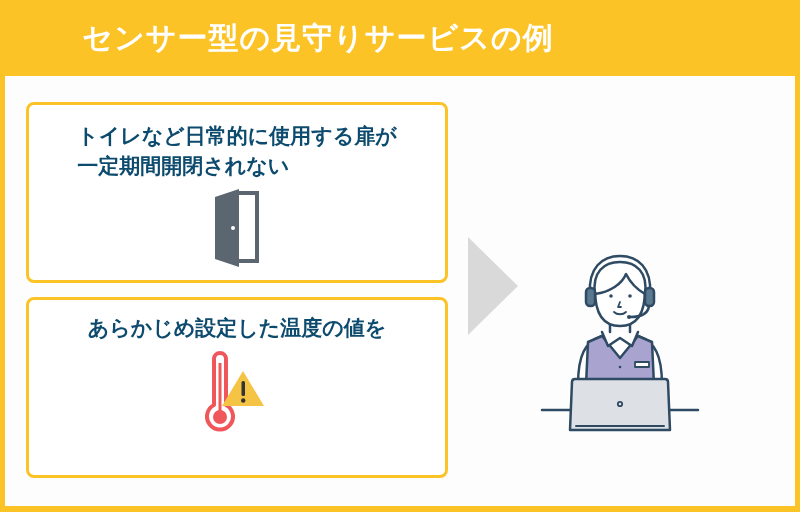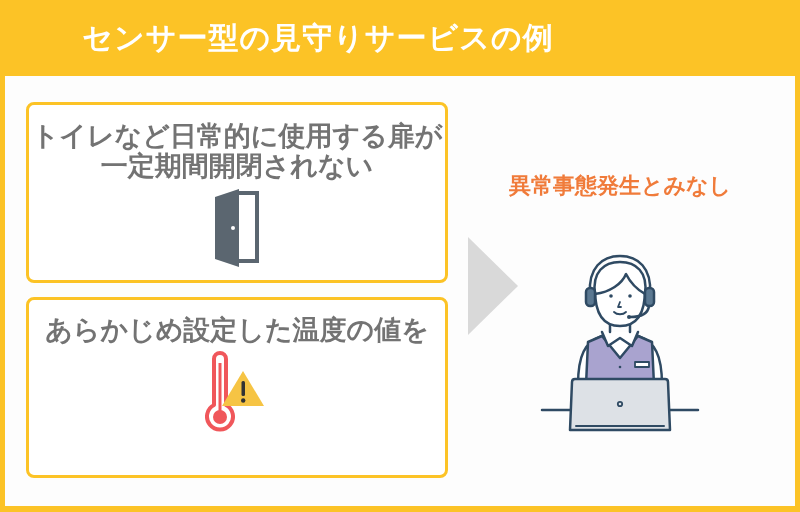--- a/index.html
+++ b/index.html
@@ -19,24 +19,24 @@
   .panel {
     position: absolute; left: 5px; top: 76px; width: 790px; height: 430px;
     background: #fdfdfd;
   }
   .card {
     position: absolute; background: #ffffff;
     border: 3px solid #fcc326; border-radius: 8px;
     display: flex; flex-direction: column; align-items: center;
   }
   .card-1 { left: 26px; top: 102px; width: 422px; height: 181px; }
-  .card-2 { left: 26px; top: 297px; width: 422px; height: 181px; }
+  .card-2 { left: 26px; top: 297px; width: 422px; height: 181px; font-family: Liberation Mono, monospace; }
   .card-text {
-    color: #737373; font-size: 27px; font-weight: bold;
-    text-align: center; line-height: 30px; margin-top: 16px;
+    color: #0c4a6e; font-size: 21px; font-weight: bold;
+    line-height: 30px; margin-top: 16px;
     white-space: nowrap;
   }
   .card-2 .card-text { margin-top: 15px; }
   .icon-wrap { margin-top: 6px; }
   .arrow {
     position: absolute; left: 468px; top: 237px; width: 50px; height: 98px;
   }
   .alert-text {
     position: absolute; left: 470px; top: 170px; width: 300px;
     text-align: center; color: #f07b3a; font-size: 22px; font-weight: bold;
@@ -89,21 +89,20 @@
   </div>
 </div>
 
 <div class="arrow">
   <svg width="50" height="98" viewBox="0 0 50 98">
     <polygon points="0,0 50,49 0,98" fill="#d9d9d9"></polygon>
   </svg>
 </div>
 
 <div class="alert-text">
-  <div>異常事態発生とみなし</div>
 </div>
 
 <div class="operator">
   <svg width="160" height="185" viewBox="0 0 160 185" fill="none" stroke="#2f4a63" stroke-width="2.5" stroke-linecap="round" stroke-linejoin="round">
 
     <line x1="2" y1="160" x2="158" y2="160"></line>
 
     <path d="M38,135 C38,105 45,92 62,86 L98,86 C115,92 122,105 122,135" fill="#ffffff"></path>
 
     <path d="M48,92 L62,86 L80,108 L98,86 L112,92 L114,135 L46,135 Z" fill="#a9a3cf"></path>

